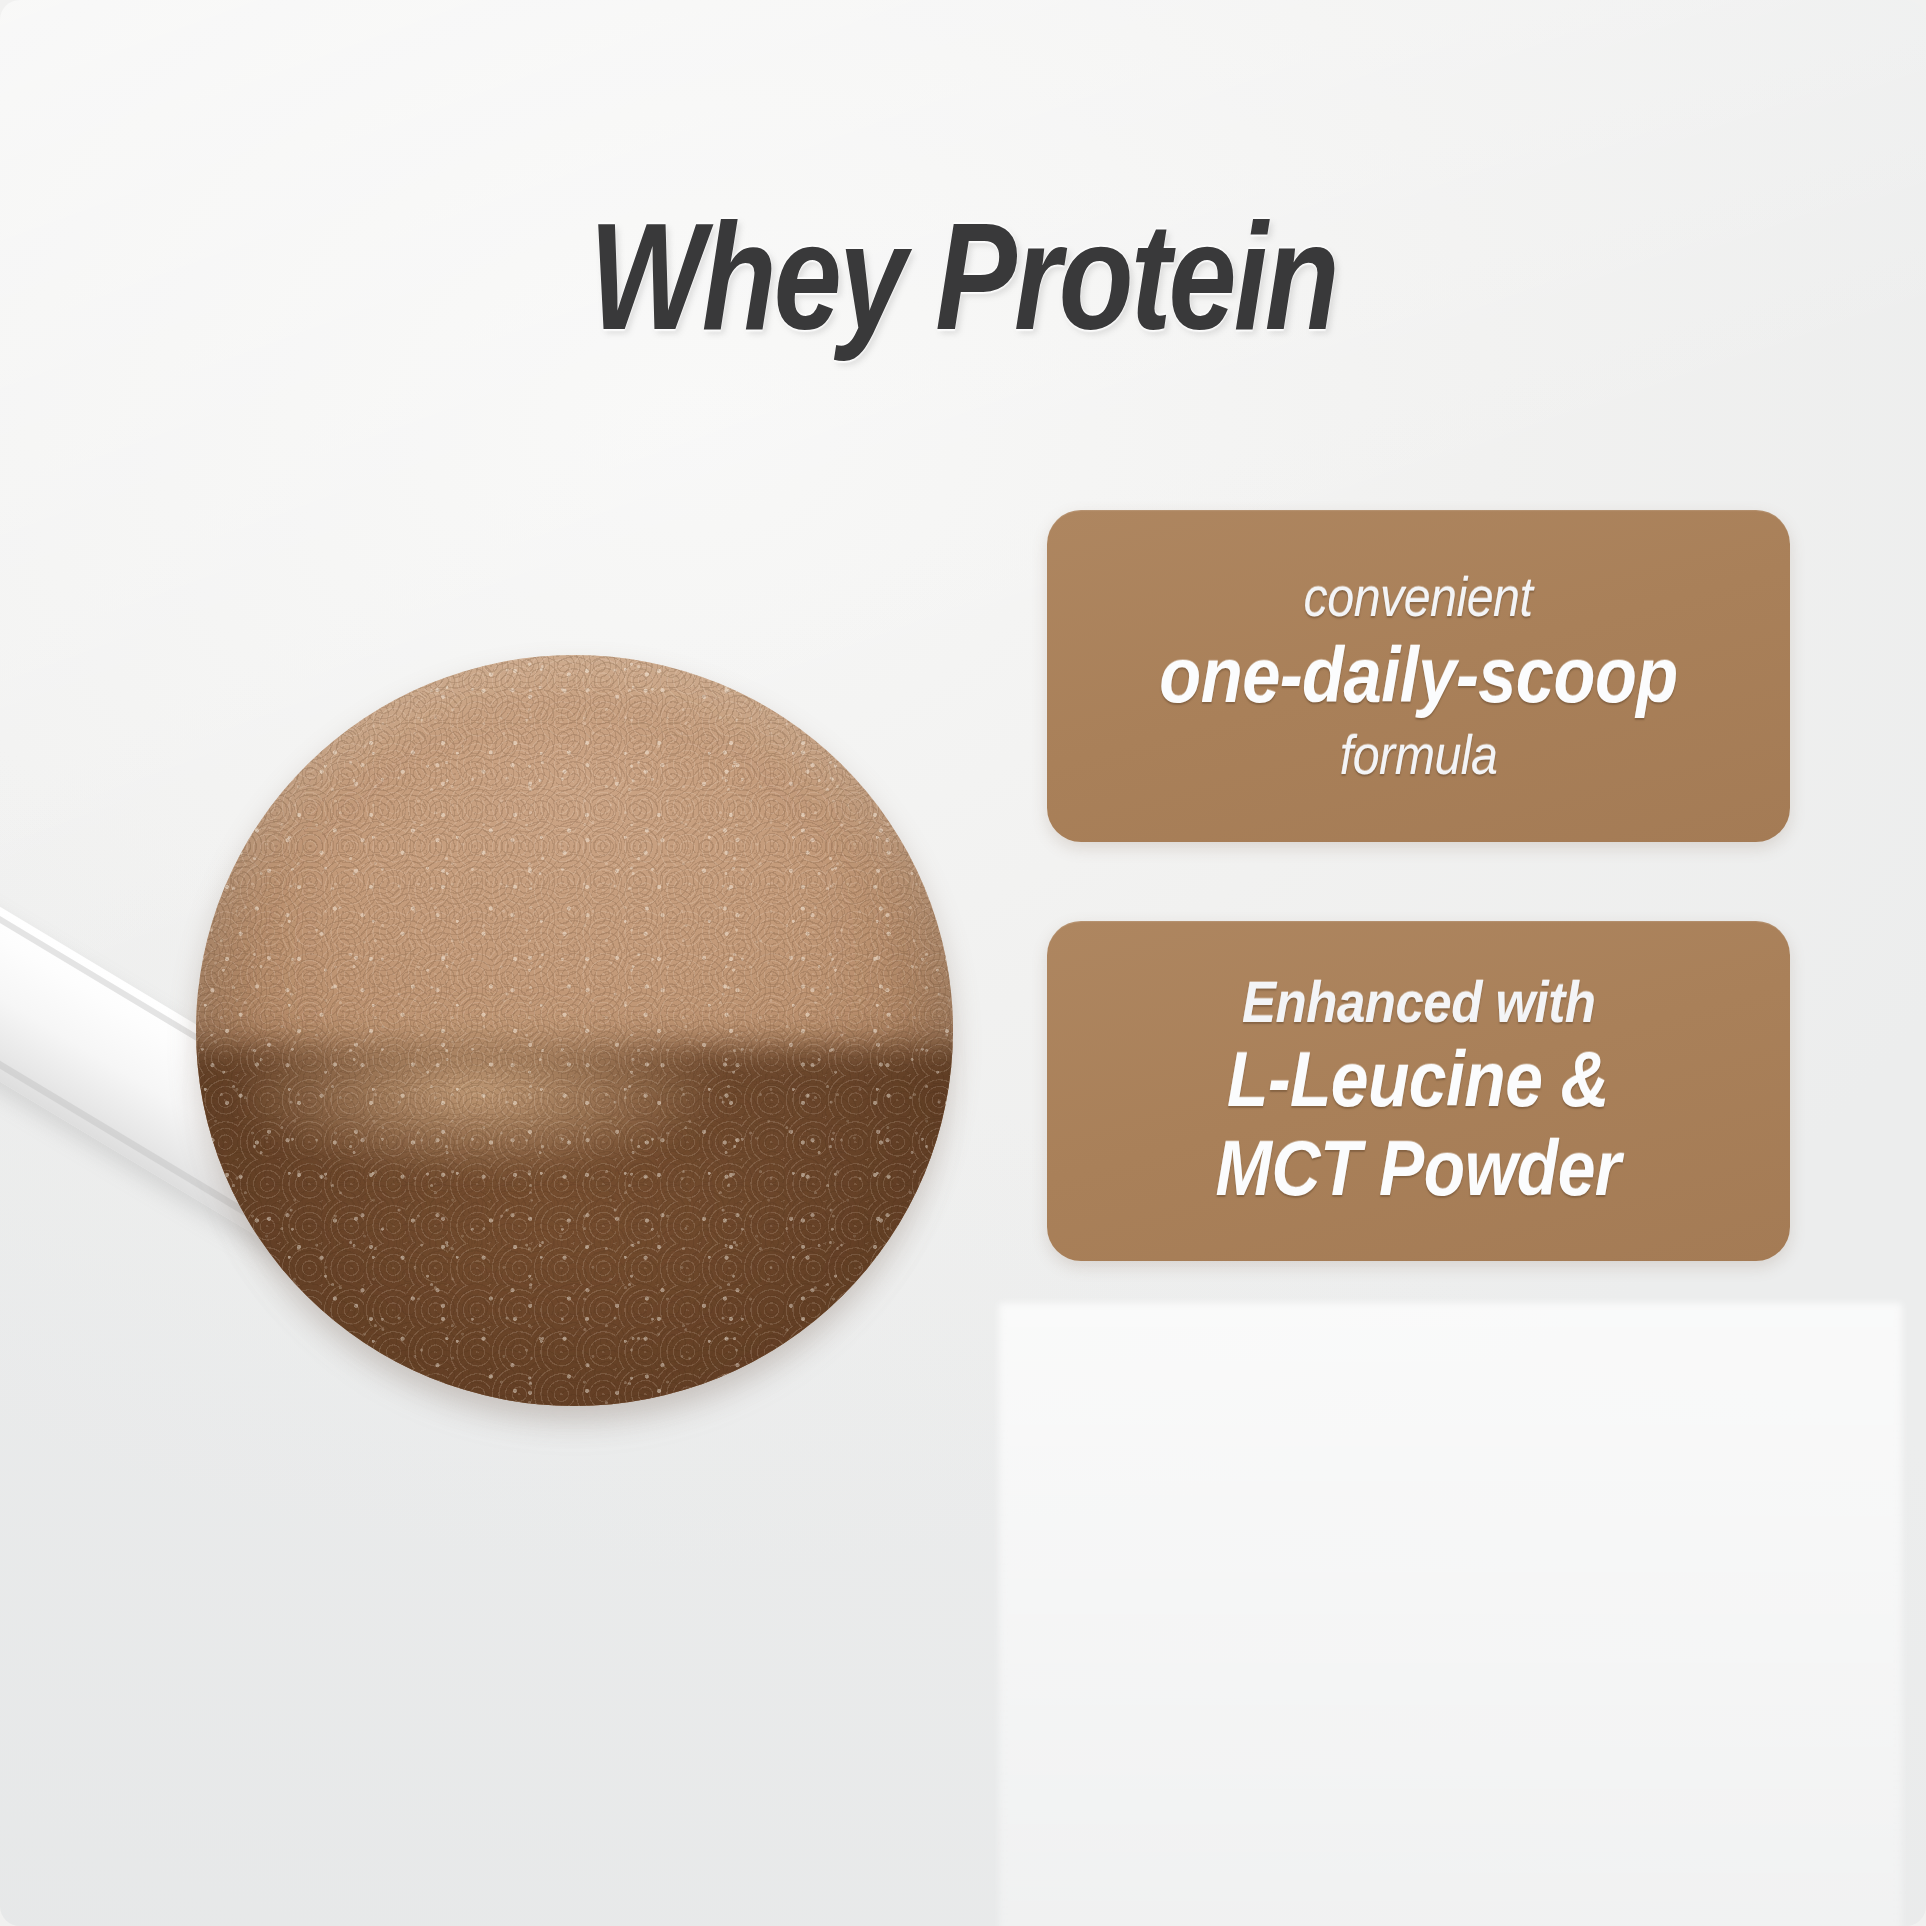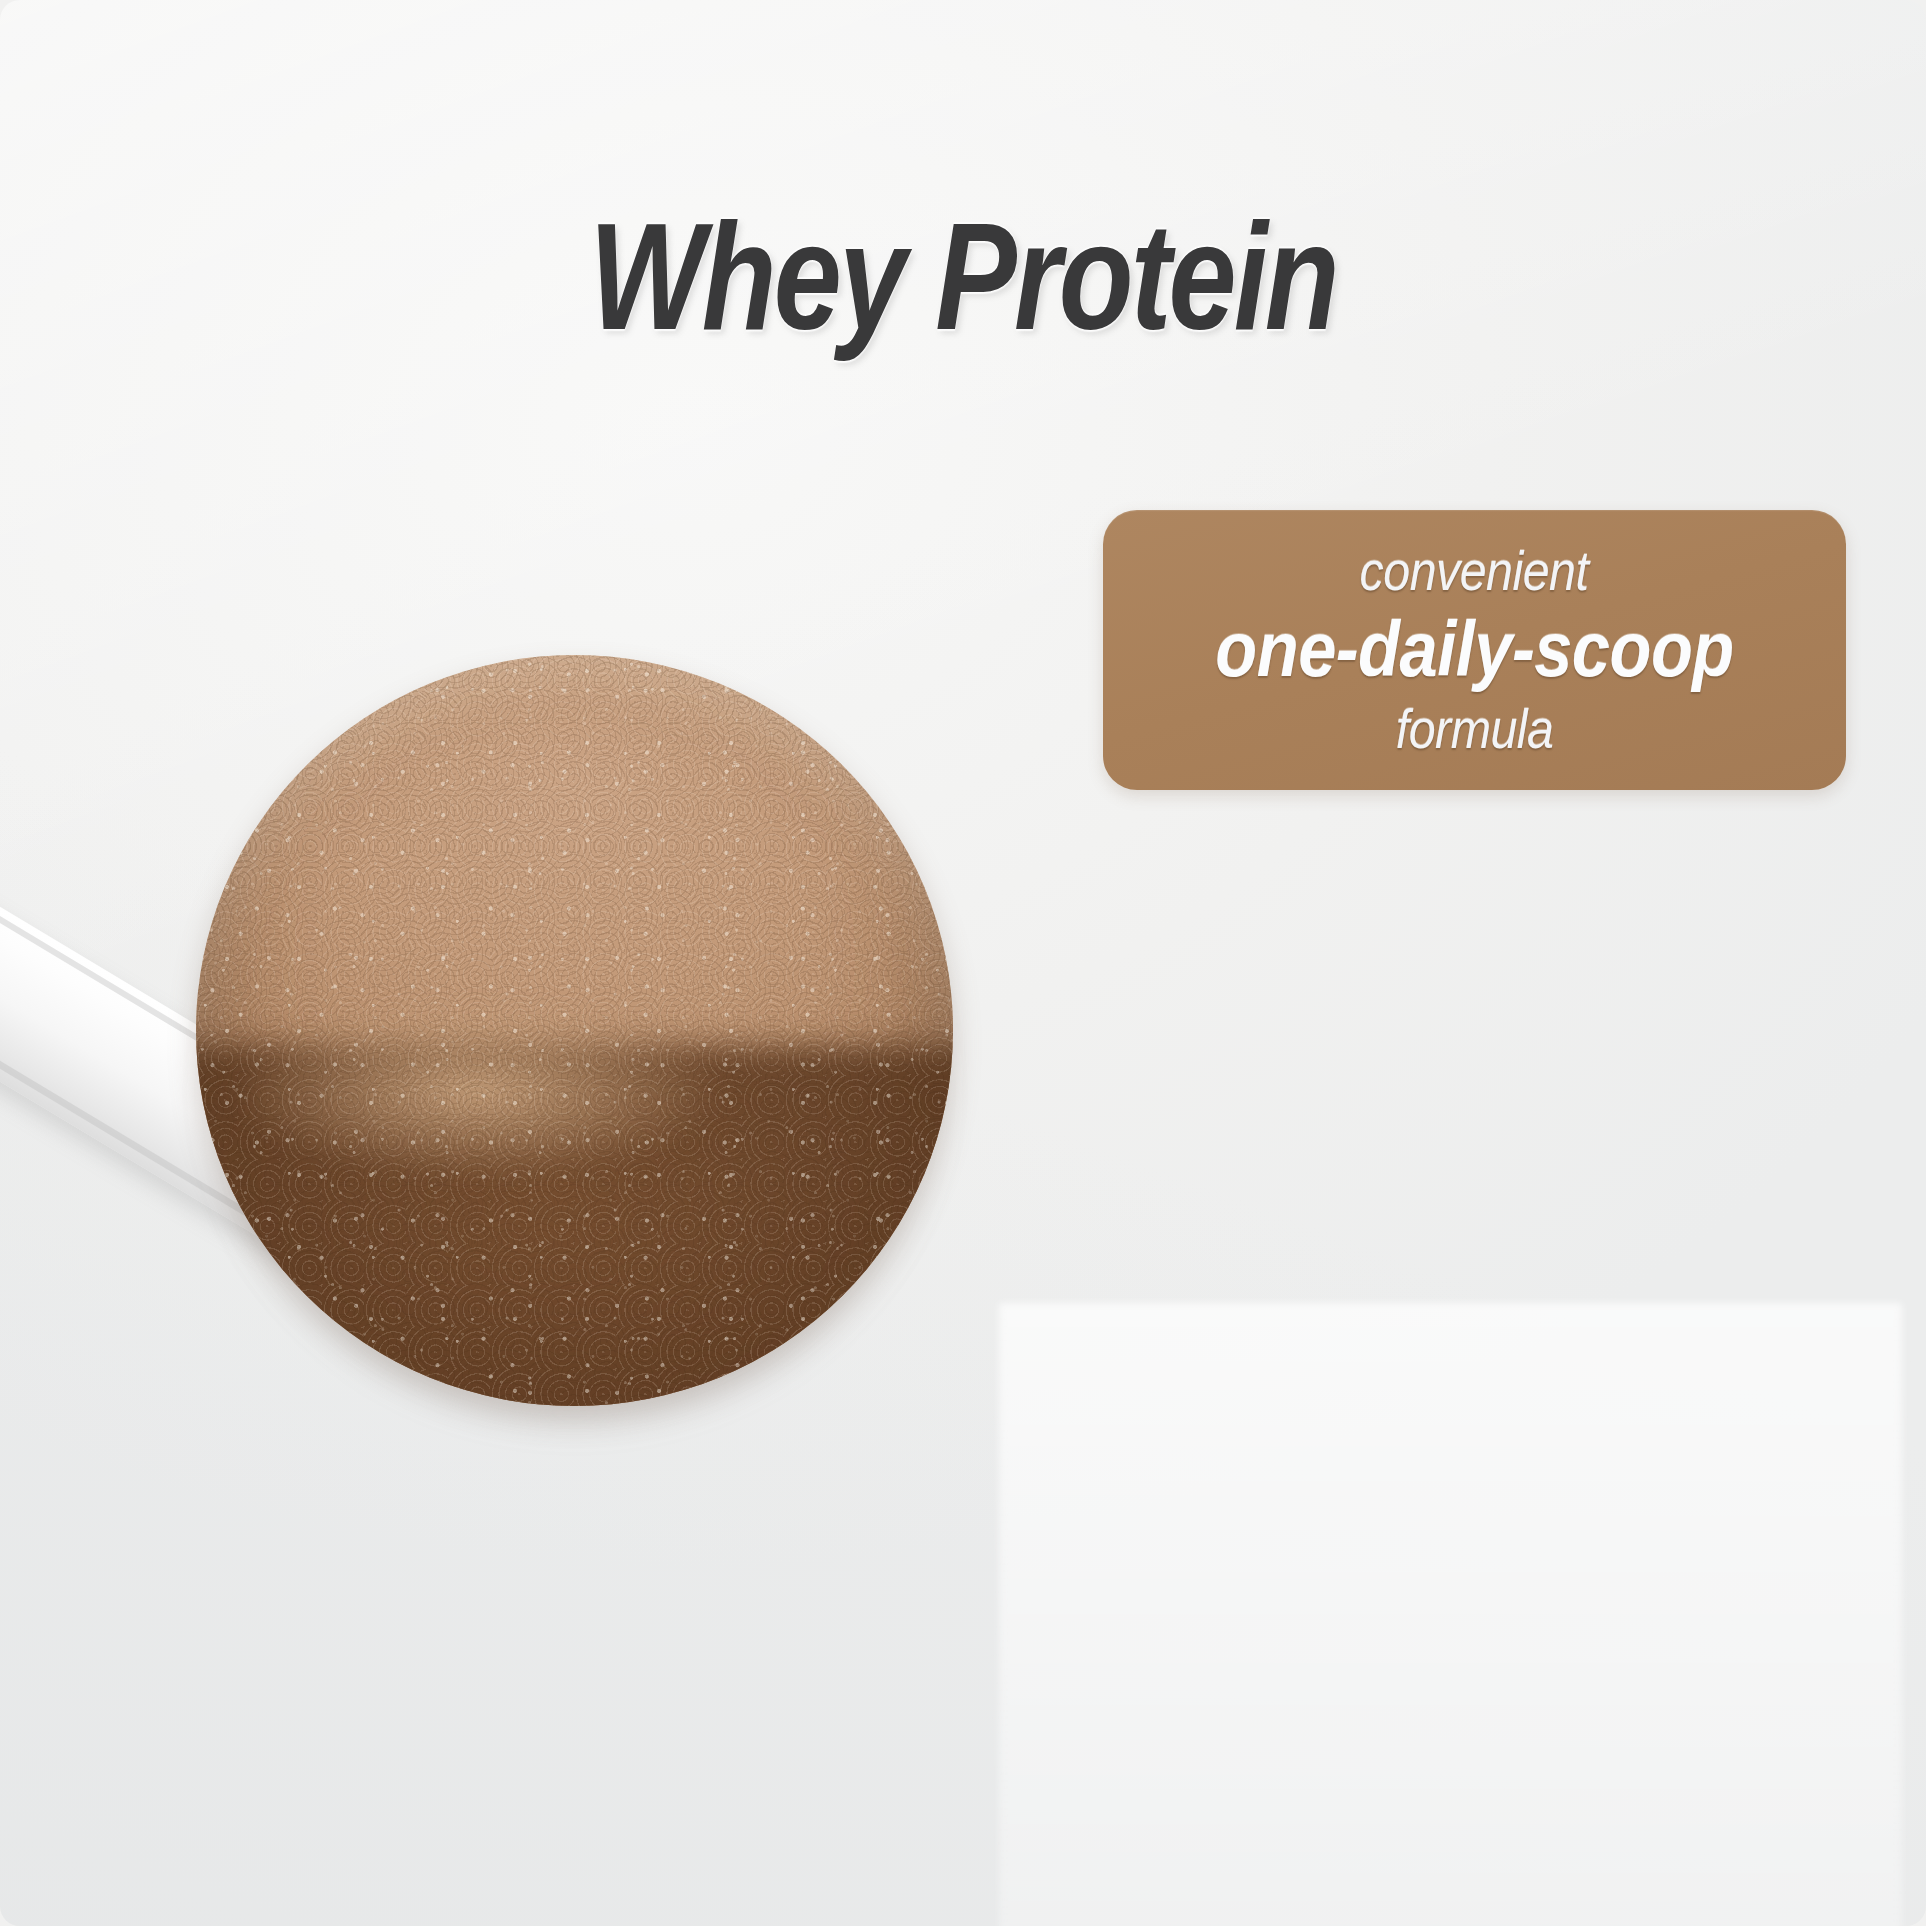--- a/index.html
+++ b/index.html
@@ -215,21 +215,21 @@
     display: flex;
     flex-direction: column;
     align-items: center;
     justify-content: center;
     text-align: center;
     color: #ffffff;
     box-sizing: border-box;
     padding: 0 36px;
   }
 
-  #badge-1 { left: 1103px; top: 510px;  width: 743px; height: 280px; }
+  #badge-1 { left: 1047px; top: 510px;  width: 743px; height: 332px; }
   #badge-2 { left: 1047px; top: 921px; width: 743px; height: 340px; }
 
   .badge-line {
     line-height: 1.02;
     font-style: italic;
     letter-spacing: -0.6px;
     transform: scaleX(0.88);
     transform-origin: 50% 50%;
     white-space: nowrap;
     text-shadow:
@@ -279,15 +279,20 @@
       <div id="powder-speckle"></div>
     </div>
   </div>
 
   <div id="badge-1" class="badge">
     <div class="badge-line line-small">convenient</div>
     <div class="badge-line line-big">one-daily-scoop</div>
     <div class="badge-line line-small">formula</div>
   </div>
 
+  <div id="badge-2" class="badge">
+    <div class="badge-line line-small-b">Enhanced with</div>
+    <div class="badge-line line-big-b">L-Leucine &amp;</div>
+    <div class="badge-line line-big-b">MCT Powder</div>
+  </div>
 
 </div>
 
 
 </body></html>

